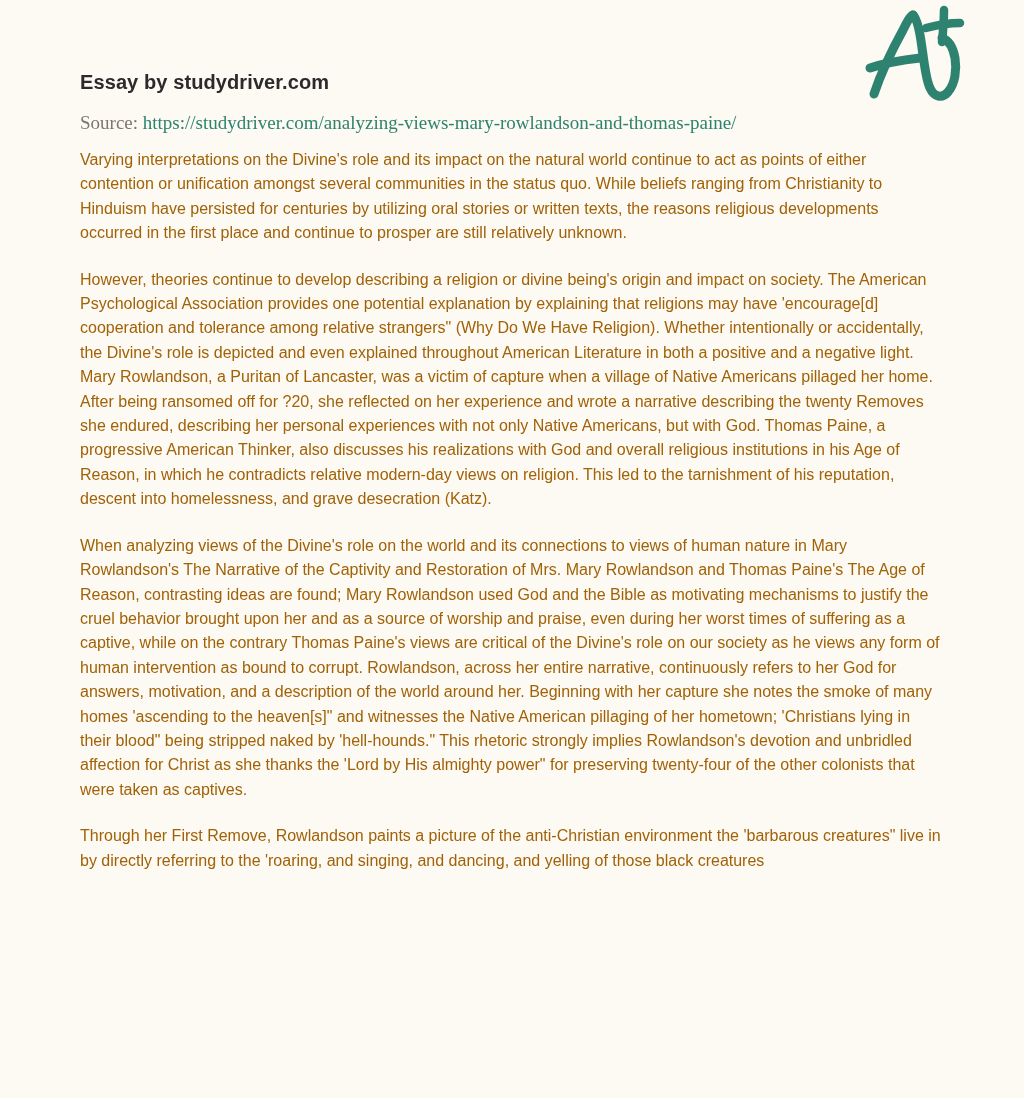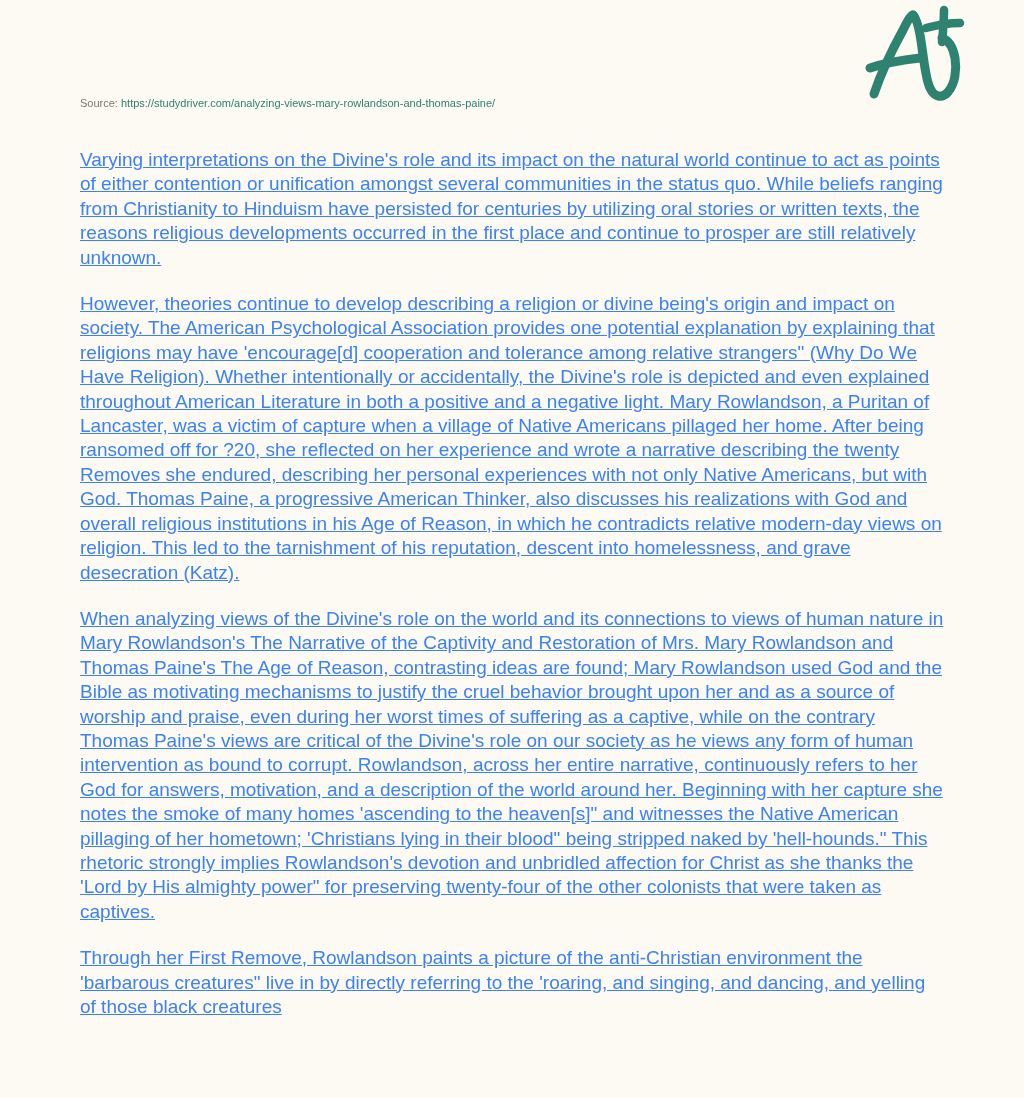--- a/index.html
+++ b/index.html
@@ -32,25 +32,26 @@
 
   .brand-line {
     font-size: 20px;
     font-weight: bold;
     color: #2b2b2b;
     letter-spacing: 0.1px;
     line-height: 1.2;
   }
 
   .source-line {
-    margin-top: 26px;
-    font-size: 11px;
+    margin-top: 17px;
+    font-size: 19px;
     color: #7c7771;
     line-height: 1.3;
     white-space: nowrap;
+    font-family: Liberation Serif, serif;
   }
 
   .source-label {
     color: #7c7771;
   }
 
   .source-url {
     color: #2e8370;
     text-decoration: none;
   }
@@ -80,39 +81,39 @@
     line-height: 1.25;
   }
 
   
   .article {
     padding-top: 28px;
   }
 
   .article p {
     margin: 0 0 22px 0;
-    font-size: 19px;
+    font-size: 16px;
     line-height: 24.4px;
-    color: #3b82f6;
+    color: #a16207;
     max-width: 866px;
     text-align: left;
-    text-decoration: underline;
   }
 
   .article p:last-child {
     margin-bottom: 14px;
   }
 </style>
 </head>
 <body>
 
 <div class="page">
 
   <div class="header">
 
+    <div class="brand-line">Essay by studydriver.com</div>
 
     <div class="source-line">
       <span class="source-label">Source: </span><a class="source-url" href="#">https://studydriver.com/analyzing-views-mary-rowlandson-and-thomas-paine/</a>
     </div>
 
     <div class="logo">
       <svg viewBox="0 0 110 105" xmlns="http://www.w3.org/2000/svg">
         <g fill="none" stroke="#2e8370" stroke-linecap="round" stroke-linejoin="round">
 
           <path d="M12 92 C 18 74, 30 48, 41 28 C 45 20, 48 14, 51 13" stroke-width="9"></path>

